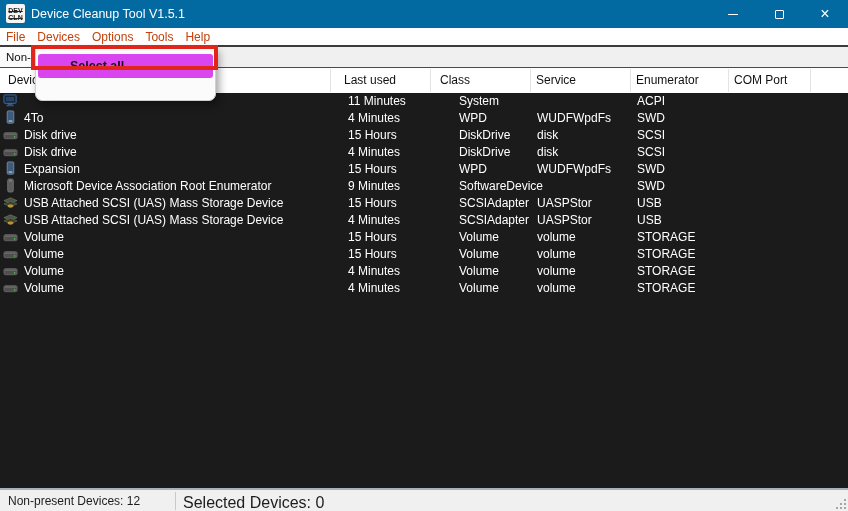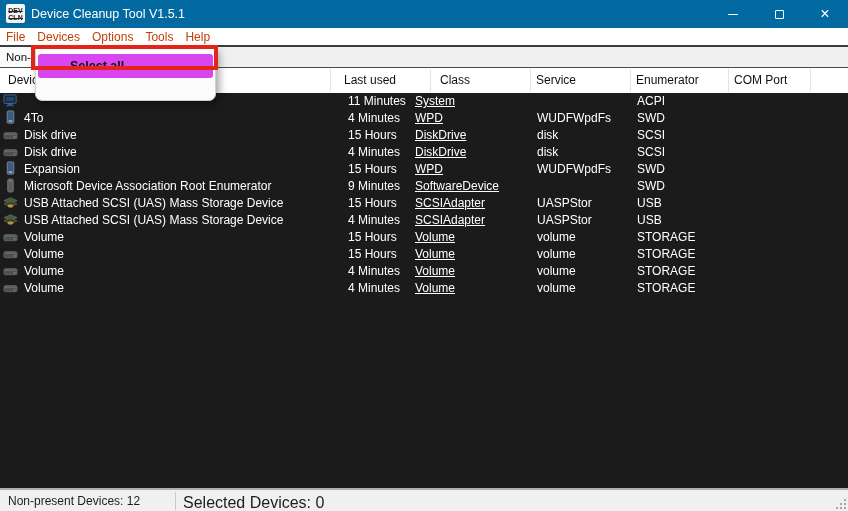--- a/index.html
+++ b/index.html
@@ -33,21 +33,21 @@
   .lheader{position:absolute;left:0;top:68px;width:848px;height:25px;background:#ffffff;}
   .hcell{position:absolute;top:5px;font-size:12px;color:#111;white-space:nowrap;}
   .hsep{position:absolute;top:1px;width:1px;height:23px;background:#e3e3e3;}
 
   
   .lbody{position:absolute;left:0;top:93px;width:848px;height:395px;background:#1b1b1b;}
   .trow{position:absolute;left:0;width:848px;height:17px;}
   .cell{position:absolute;top:1px;font-size:12px;color:#fff;white-space:nowrap;}
   .cell.icn{top:0px;left:3px;width:15px;height:15px;}
   .cell.icn svg{width:15px;height:15px;display:block;}
-  .c-dev{left:24px;} .c-last{left:348px;} .c-class{left:415px;text-decoration:underline;} .c-serv{left:537px;} .c-enum{left:637px;} .c-com{left:735px;}
+  .c-dev{left:24px;} .c-last{left:348px;} .c-class{left:459px;} .c-serv{left:537px;} .c-enum{left:637px;} .c-com{left:735px;}
 
   
   .statusbar{position:absolute;left:0;top:488px;width:848px;height:23px;background:#f0f0f0;border-top:2px solid #a9b0b8;}
   .status-left{position:absolute;left:8px;top:4px;font-size:12px;color:#1d1d1d;white-space:nowrap;}
   .status-sep{position:absolute;left:175px;top:2px;width:1px;height:18px;background:#c9c9c9;}
   .status-right{position:absolute;left:183px;top:4px;font-size:16px;color:#1d1d1d;white-space:nowrap;}
   .grip{position:absolute;right:2px;bottom:2px;width:2px;height:2px;background:#a6a6a6;
     box-shadow:-4px 0 #a6a6a6,-8px 0 #a6a6a6,0 -4px #a6a6a6,-4px -4px #a6a6a6,0 -8px #a6a6a6;}
 
   

